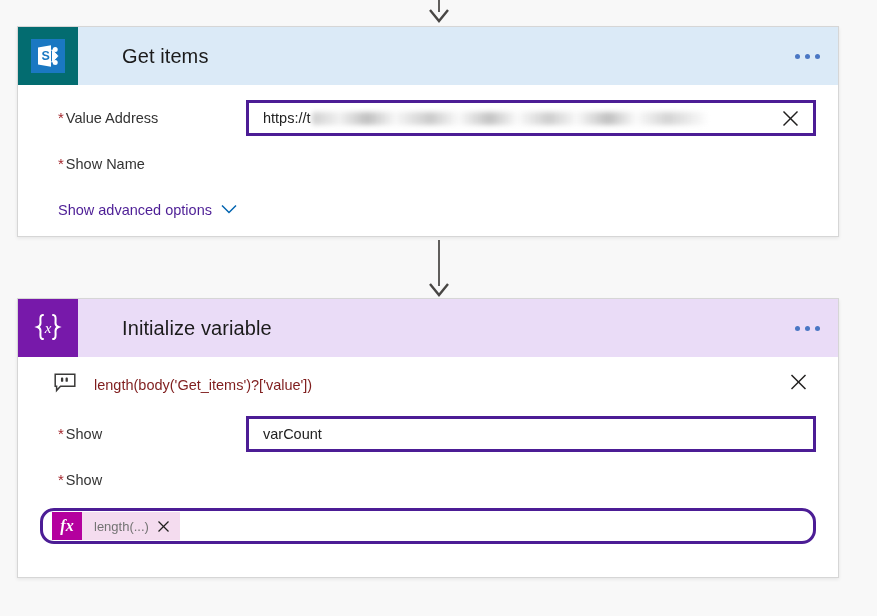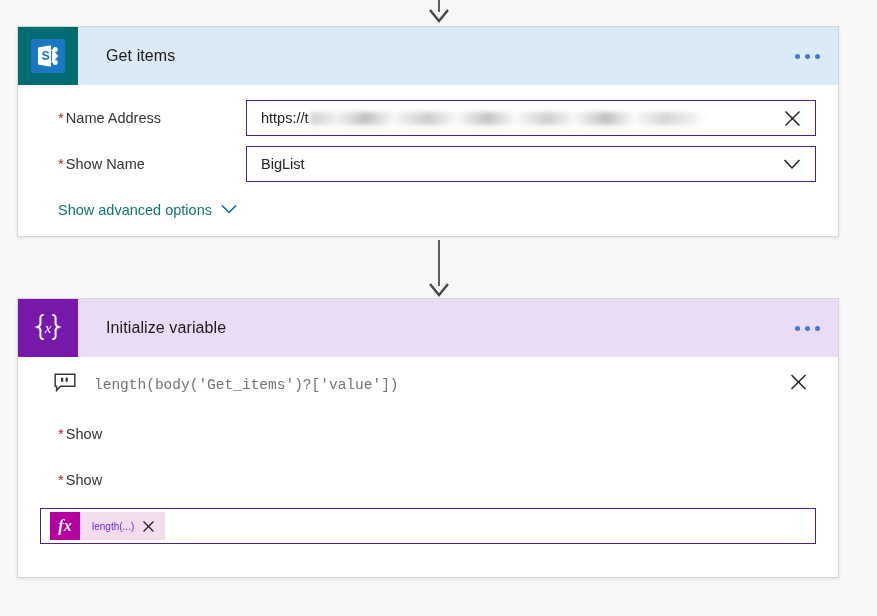--- a/index.html
+++ b/index.html
@@ -36,22 +36,22 @@
     min-width: 60px;
     display: flex;
     align-items: center;
     justify-content: center;
   }
   .icon-tile.sharepoint { background: #036c70; }
   .icon-tile.variables  { background: #7719aa; }
   .card-title {
     display: flex;
     align-items: center;
-    padding-left: 28px;
-    font-size: 16px;
+    padding-left: 44px;
+    font-size: 20px;
     color: #1b1b1b;
     letter-spacing: .1px;
   }
   .ellipsis-btn {
     position: absolute;
     right: 18px;
     top: 0;
     bottom: 0;
     display: flex;
     align-items: center;
@@ -89,21 +89,21 @@
   .req {
     color: #a4262c;
     font-size: 15px;
     margin-right: 2px;
     line-height: 1;
   }
   .field-control {
     flex: 1;
     position: relative;
     height: 36px;
-    border: 1px solid #4c1d95;
+    border: 3px solid #4c1d95;
     background: #ffffff;
     display: flex;
     align-items: center;
     padding: 0 40px 0 14px;
     font-size: 14.5px;
     color: #222;
   }
   .field-control .value-text { white-space: nowrap; }
   .trailing {
     position: absolute;
@@ -133,40 +133,39 @@
       rgba(150,150,150,.6) 75%, rgba(235,235,235,.2) 82%,
       rgba(170,170,170,.5) 90%, rgba(240,240,240,.15) 100%);
     filter: blur(2.4px);
   }
 
   
   .adv-link {
     display: flex;
     align-items: center;
     gap: 8px;
-    color: #0f766e;
+    color: #4c1d95;
     font-size: 14.5px;
     padding: 15px 0 18px 18px;
     cursor: pointer;
     width: max-content;
   }
 
   
   .comment-row {
     display: flex;
     align-items: center;
     position: relative;
     padding: 16px 0 14px 14px;
     min-height: 50px;
   }
   .comment-text {
     font-size: 14.5px;
-    color: #737373;
+    color: #7f1d1d;
     padding-left: 18px;
-    font-family: Liberation Mono, monospace;
   }
   .comment-row .trailing-x {
     position: absolute;
     right: 8px;
     top: 50%;
     transform: translateY(-50%);
     cursor: pointer;
   }
 
   
@@ -184,22 +183,22 @@
     display: flex;
     align-items: center;
     justify-content: center;
     font-family: "Liberation Serif", serif;
     font-style: italic;
     font-size: 16px;
     font-weight: bold;
   }
   .token .token-label {
     padding: 0 8px 0 12px;
-    font-size: 10px;
-    color: #6d28d9;
+    font-size: 13px;
+    color: #737373;
   }
   .token .token-x {
     padding-right: 10px;
     cursor: pointer;
     display: flex;
     align-items: center;
   }
   .spacer-bottom { height: 28px; }
   .spacer-top { height: 10px; }
 </style>
@@ -236,46 +235,38 @@
         <i></i>
       </div>
     </div>
 
     <div class="card-body">
       <div class="spacer-top"></div>
 
       <div class="field-row">
         <div class="field-label">
           <span class="req">*</span>
-          <span>Name Address</span>
+          <span>Value Address</span>
         </div>
         <div class="field-control">
           <span class="value-text">https://t</span>
           <span class="blur-url"></span>
           <span class="trailing">
             <svg width="19" height="19" viewBox="0 0 19 19" aria-hidden="true">
               <line x1="2.5" y1="2.5" x2="16.5" y2="16.5" stroke="#201f1e" stroke-width="1.5"></line>
               <line x1="16.5" y1="2.5" x2="2.5" y2="16.5" stroke="#201f1e" stroke-width="1.5"></line>
             </svg>
           </span>
         </div>
       </div>
 
       <div class="field-row">
         <div class="field-label">
           <span class="req">*</span>
           <span>Show Name</span>
-        </div>
-        <div class="field-control">
-          <span class="value-text">BigList</span>
-          <span class="trailing">
-            <svg width="20" height="14" viewBox="0 0 20 14" aria-hidden="true">
-              <path d="M2.5 3 L10 11 L17.5 3" fill="none" stroke="#201f1e" stroke-width="1.5"></path>
-            </svg>
-          </span>
         </div>
       </div>
 
       <div class="adv-link">
         <span>Show advanced options</span>
         <span>
           <svg width="18" height="12" viewBox="0 0 18 12" aria-hidden="true">
             <path d="M2 2.5 L9 9.5 L16 2.5" fill="none" stroke="#0264b0" stroke-width="1.5"></path>
           </svg>
         </span>
@@ -324,31 +315,34 @@
             <line x1="16.5" y1="2.5" x2="2.5" y2="16.5" stroke="#201f1e" stroke-width="1.5"></line>
           </svg>
         </span>
       </div>
 
       <div class="field-row">
         <div class="field-label">
           <span class="req">*</span>
           <span>Show</span>
         </div>
+        <div class="field-control">
+          <span class="value-text">varCount</span>
+        </div>
       </div>
 
       <div class="field-row">
         <div class="field-label">
           <span class="req">*</span>
           <span>Show</span>
         </div>
       </div>
 
       <div class="field-row">
-        <div class="field-control" style="padding:0 10px 0 11px;">
+        <div class="field-control" style="padding:0 10px 0 11px;border-radius:14px;">
           <span class="token">
             <span class="fx">fx</span>
             <span class="token-label">length(...)</span>
             <span class="token-x">
               <svg width="13" height="13" viewBox="0 0 13 13" aria-hidden="true">
                 <line x1="1.5" y1="1.5" x2="11.5" y2="11.5" stroke="#201f1e" stroke-width="1.3"></line>
                 <line x1="11.5" y1="1.5" x2="1.5" y2="11.5" stroke="#201f1e" stroke-width="1.3"></line>
               </svg>
             </span>
           </span>

